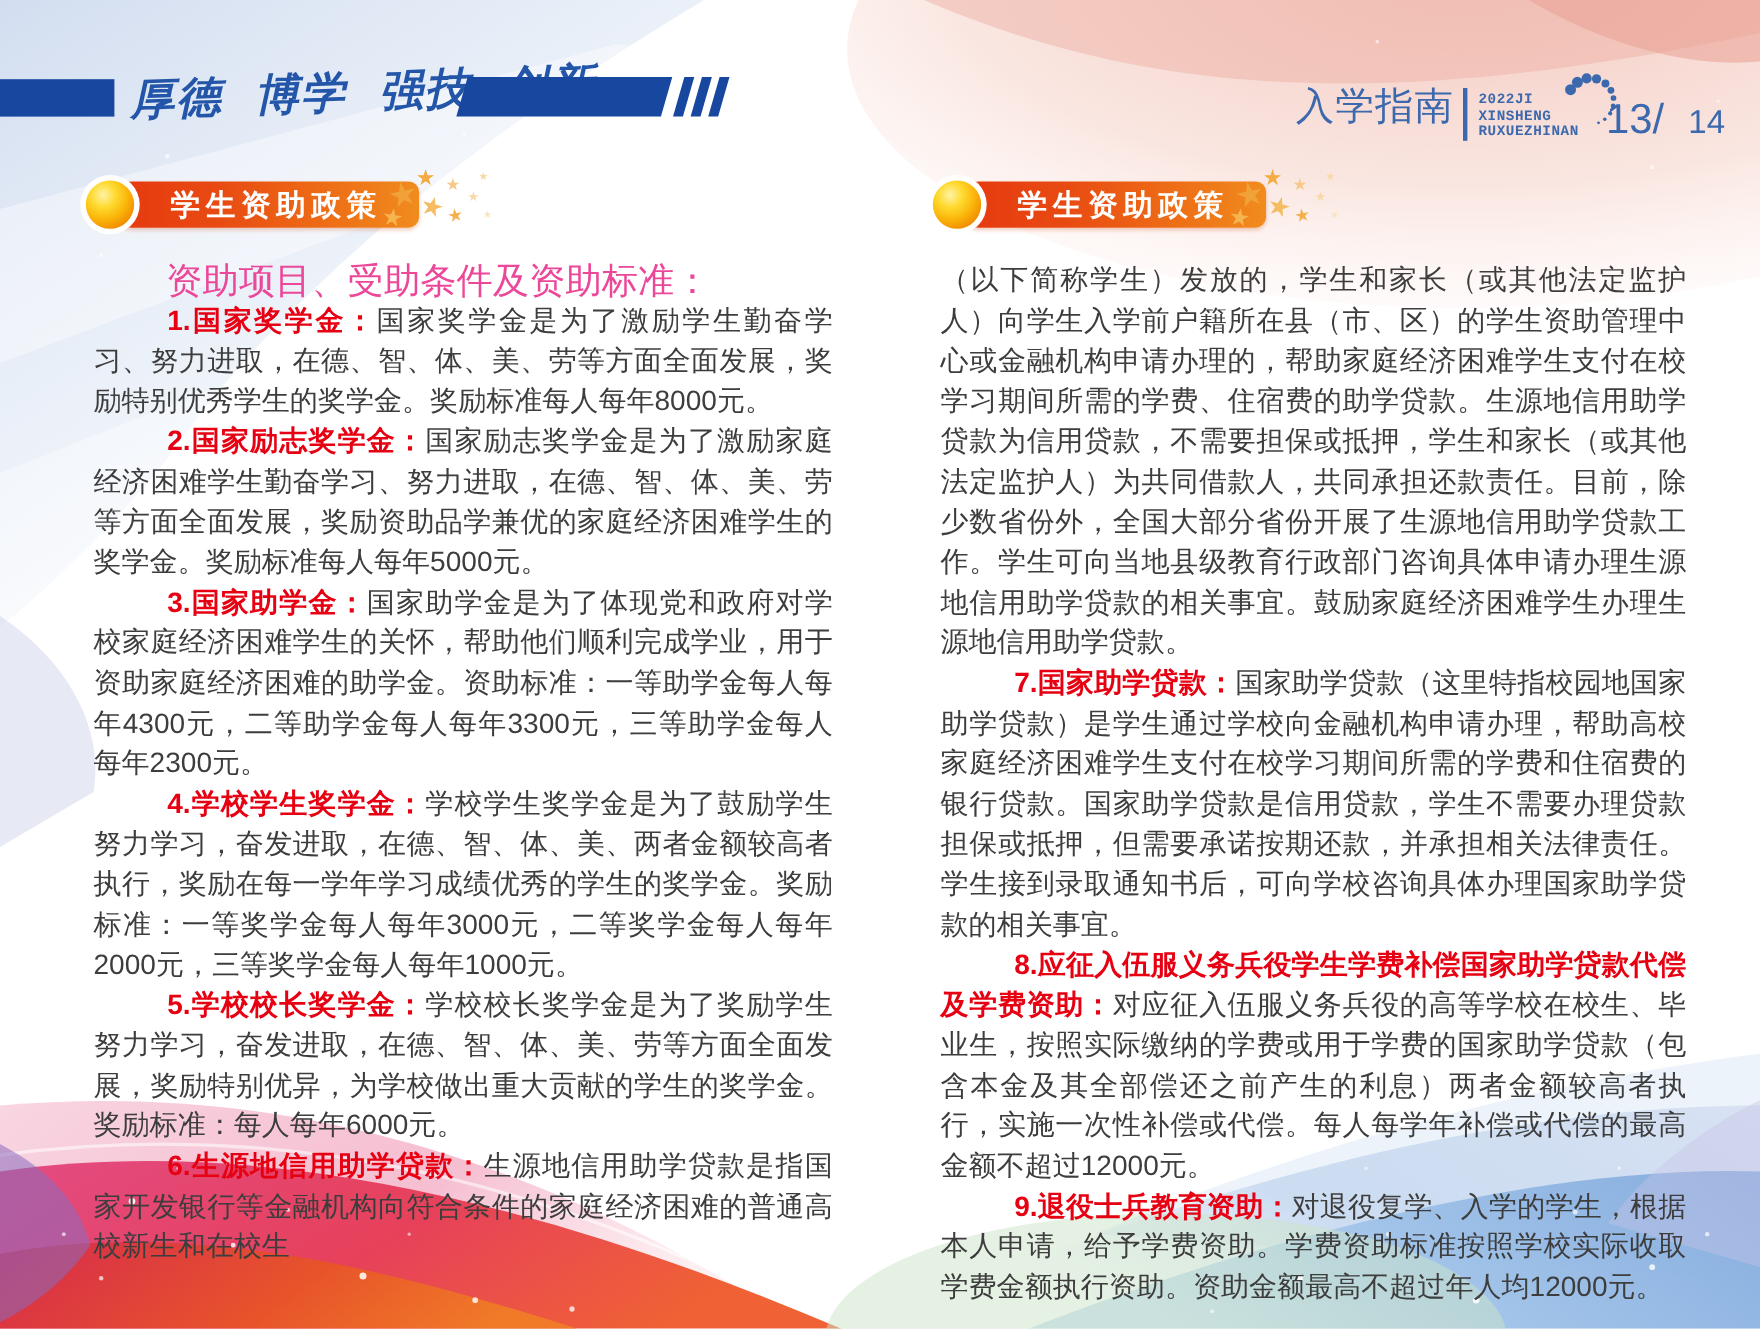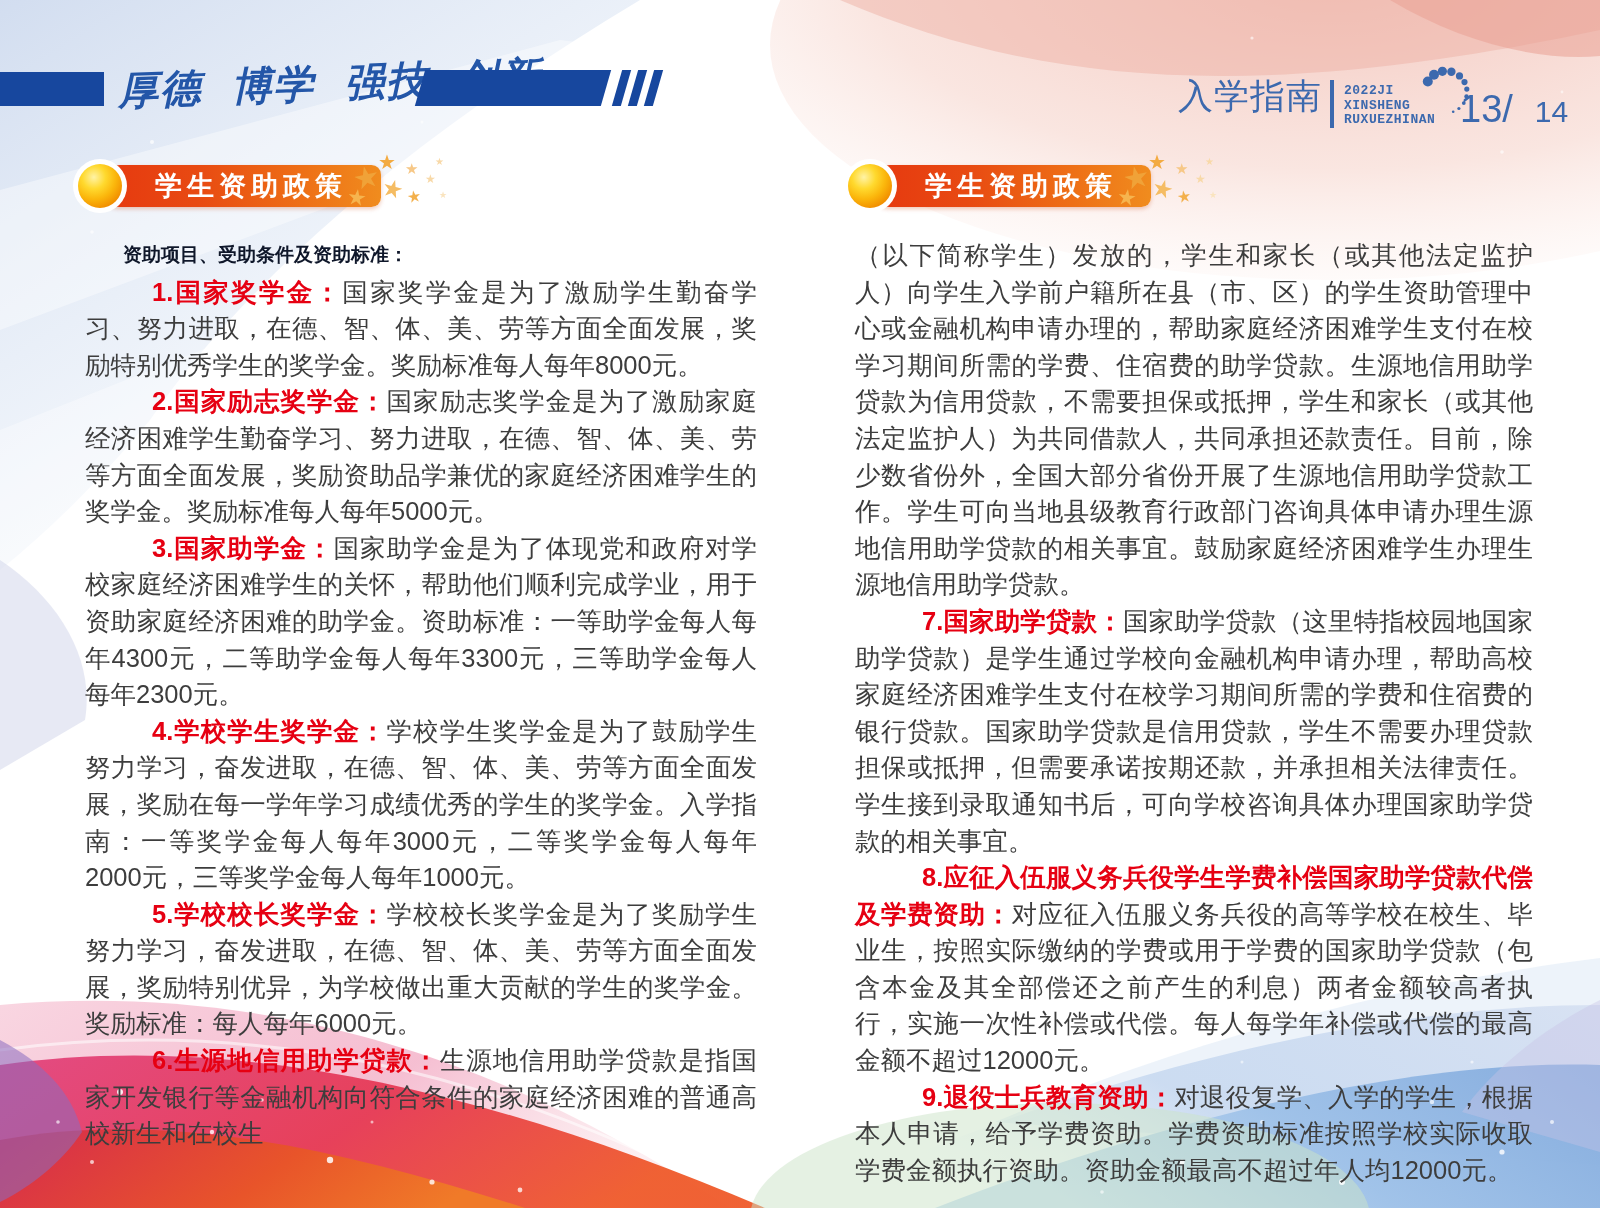--- a/index.html
+++ b/index.html
@@ -47,22 +47,22 @@
   .s2{left:262px;top:22px;font-size:22px;color:#f6b44e;transform:rotate(8deg);}
   .s3{left:293px;top:-13px;font-size:20px;color:#f3ab42;}
   .s4{left:297px;top:12px;font-size:24px;color:#f5bc62;transform:rotate(15deg);}
   .s5{left:320px;top:-4px;font-size:15px;color:#f7c887;}
   .s6{left:322px;top:24px;font-size:16px;color:#f3b04c;transform:rotate(-10deg);}
   .s7{left:340px;top:8px;font-size:12px;color:#f8d9a8;}
   .s8{left:350px;top:-8px;font-size:10px;color:#f8d9a8;}
   .s9{left:354px;top:26px;font-size:9px;color:#fae4bf;}
 
   
-  .red-heading{margin:0;text-indent:2em;font-size:19px;line-height:36.6px;
-      color:#0f172a;font-weight:bold;}
+  .red-heading{margin:0;text-indent:2em;font-size:33px;line-height:36.6px;
+      color:#ec4899;font-weight:normal;}
   .para{margin:0;text-indent:2em;text-align:justify;font-size:25.5px;line-height:36.6px;color:#3d3d3d;}
   .para.flush{text-indent:0;}
   .label{color:#e60012;font-weight:bold;margin-left:16px;}
 </style>
 </head>
 <body>
 
 <div class="page">
 
   <svg class="bg" viewBox="0 0 1600 1208" xmlns="http://www.w3.org/2000/svg">
@@ -205,21 +205,21 @@
       <span class="star s5">★</span>
       <span class="star s6">★</span>
       <span class="star s7">★</span>
       <span class="star s8">★</span>
       <span class="star s9">★</span>
     </div>
     <p class="red-heading">资助项目、受助条件及资助标准：</p>
     <p class="para"><span class="label">1.国家奖学金：</span><span>国家奖学金是为了激励学生勤奋学习、努力进取，在德、智、体、美、劳等方面全面发展，奖励特别优秀学生的奖学金。奖励标准每人每年8000元。</span></p>
     <p class="para"><span class="label">2.国家励志奖学金：</span><span>国家励志奖学金是为了激励家庭经济困难学生勤奋学习、努力进取，在德、智、体、美、劳等方面全面发展，奖励资助品学兼优的家庭经济困难学生的奖学金。奖励标准每人每年5000元。</span></p>
     <p class="para"><span class="label">3.国家助学金：</span><span>国家助学金是为了体现党和政府对学校家庭经济困难学生的关怀，帮助他们顺利完成学业，用于资助家庭经济困难的助学金。资助标准：一等助学金每人每年4300元，二等助学金每人每年3300元，三等助学金每人每年2300元。</span></p>
-    <p class="para"><span class="label">4.学校学生奖学金：</span><span>学校学生奖学金是为了鼓励学生努力学习，奋发进取，在德、智、体、美、劳等方面全面发展，奖励在每一学年学习成绩优秀的学生的奖学金。入学指南：一等奖学金每人每年3000元，二等奖学金每人每年2000元，三等奖学金每人每年1000元。</span></p>
+    <p class="para"><span class="label">4.学校学生奖学金：</span><span>学校学生奖学金是为了鼓励学生努力学习，奋发进取，在德、智、体、美、两者金额较高者执行，奖励在每一学年学习成绩优秀的学生的奖学金。奖励标准：一等奖学金每人每年3000元，二等奖学金每人每年2000元，三等奖学金每人每年1000元。</span></p>
     <p class="para"><span class="label">5.学校校长奖学金：</span><span>学校校长奖学金是为了奖励学生努力学习，奋发进取，在德、智、体、美、劳等方面全面发展，奖励特别优异，为学校做出重大贡献的学生的奖学金。奖励标准：每人每年6000元。</span></p>
     <p class="para"><span class="label">6.生源地信用助学贷款：</span><span>生源地信用助学贷款是指国家开发银行等金融机构向符合条件的家庭经济困难的普通高校新生和在校生</span></p>
   </section>
 
   <section class="col col-right">
     <div class="banner">
       <div class="banner-bar">
         <span class="banner-title">学生资助政策</span>
       </div>
       <span class="ring"></span>

